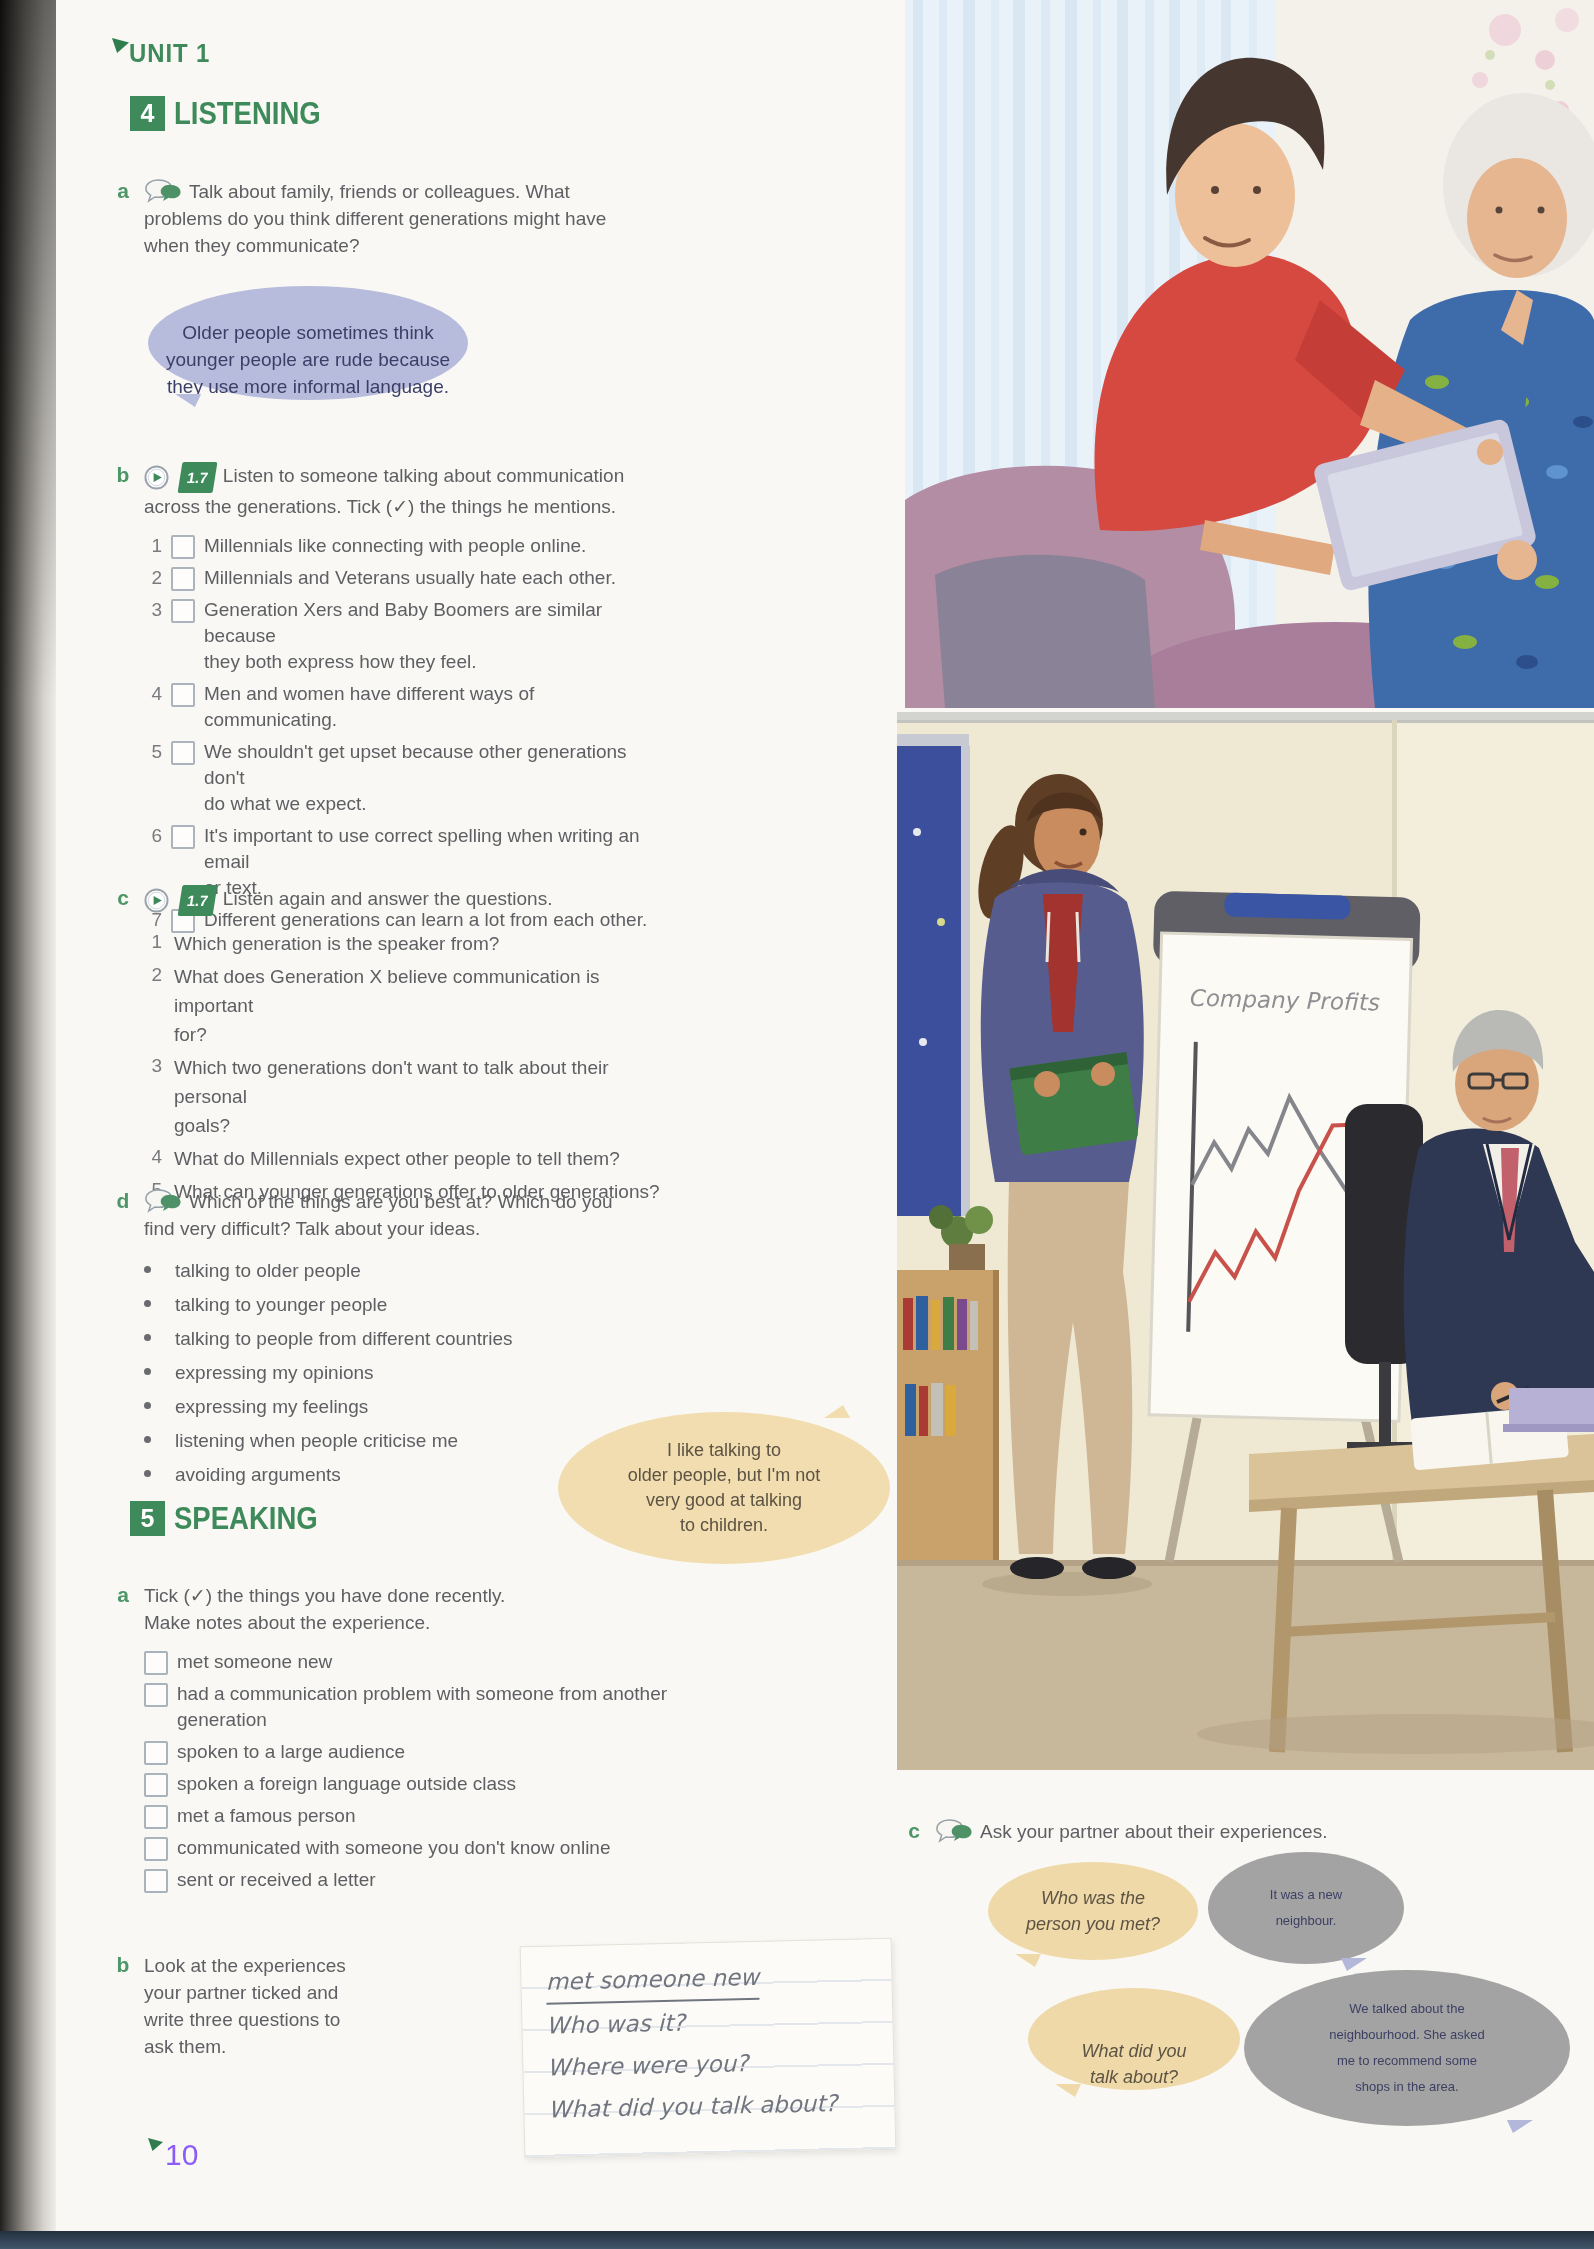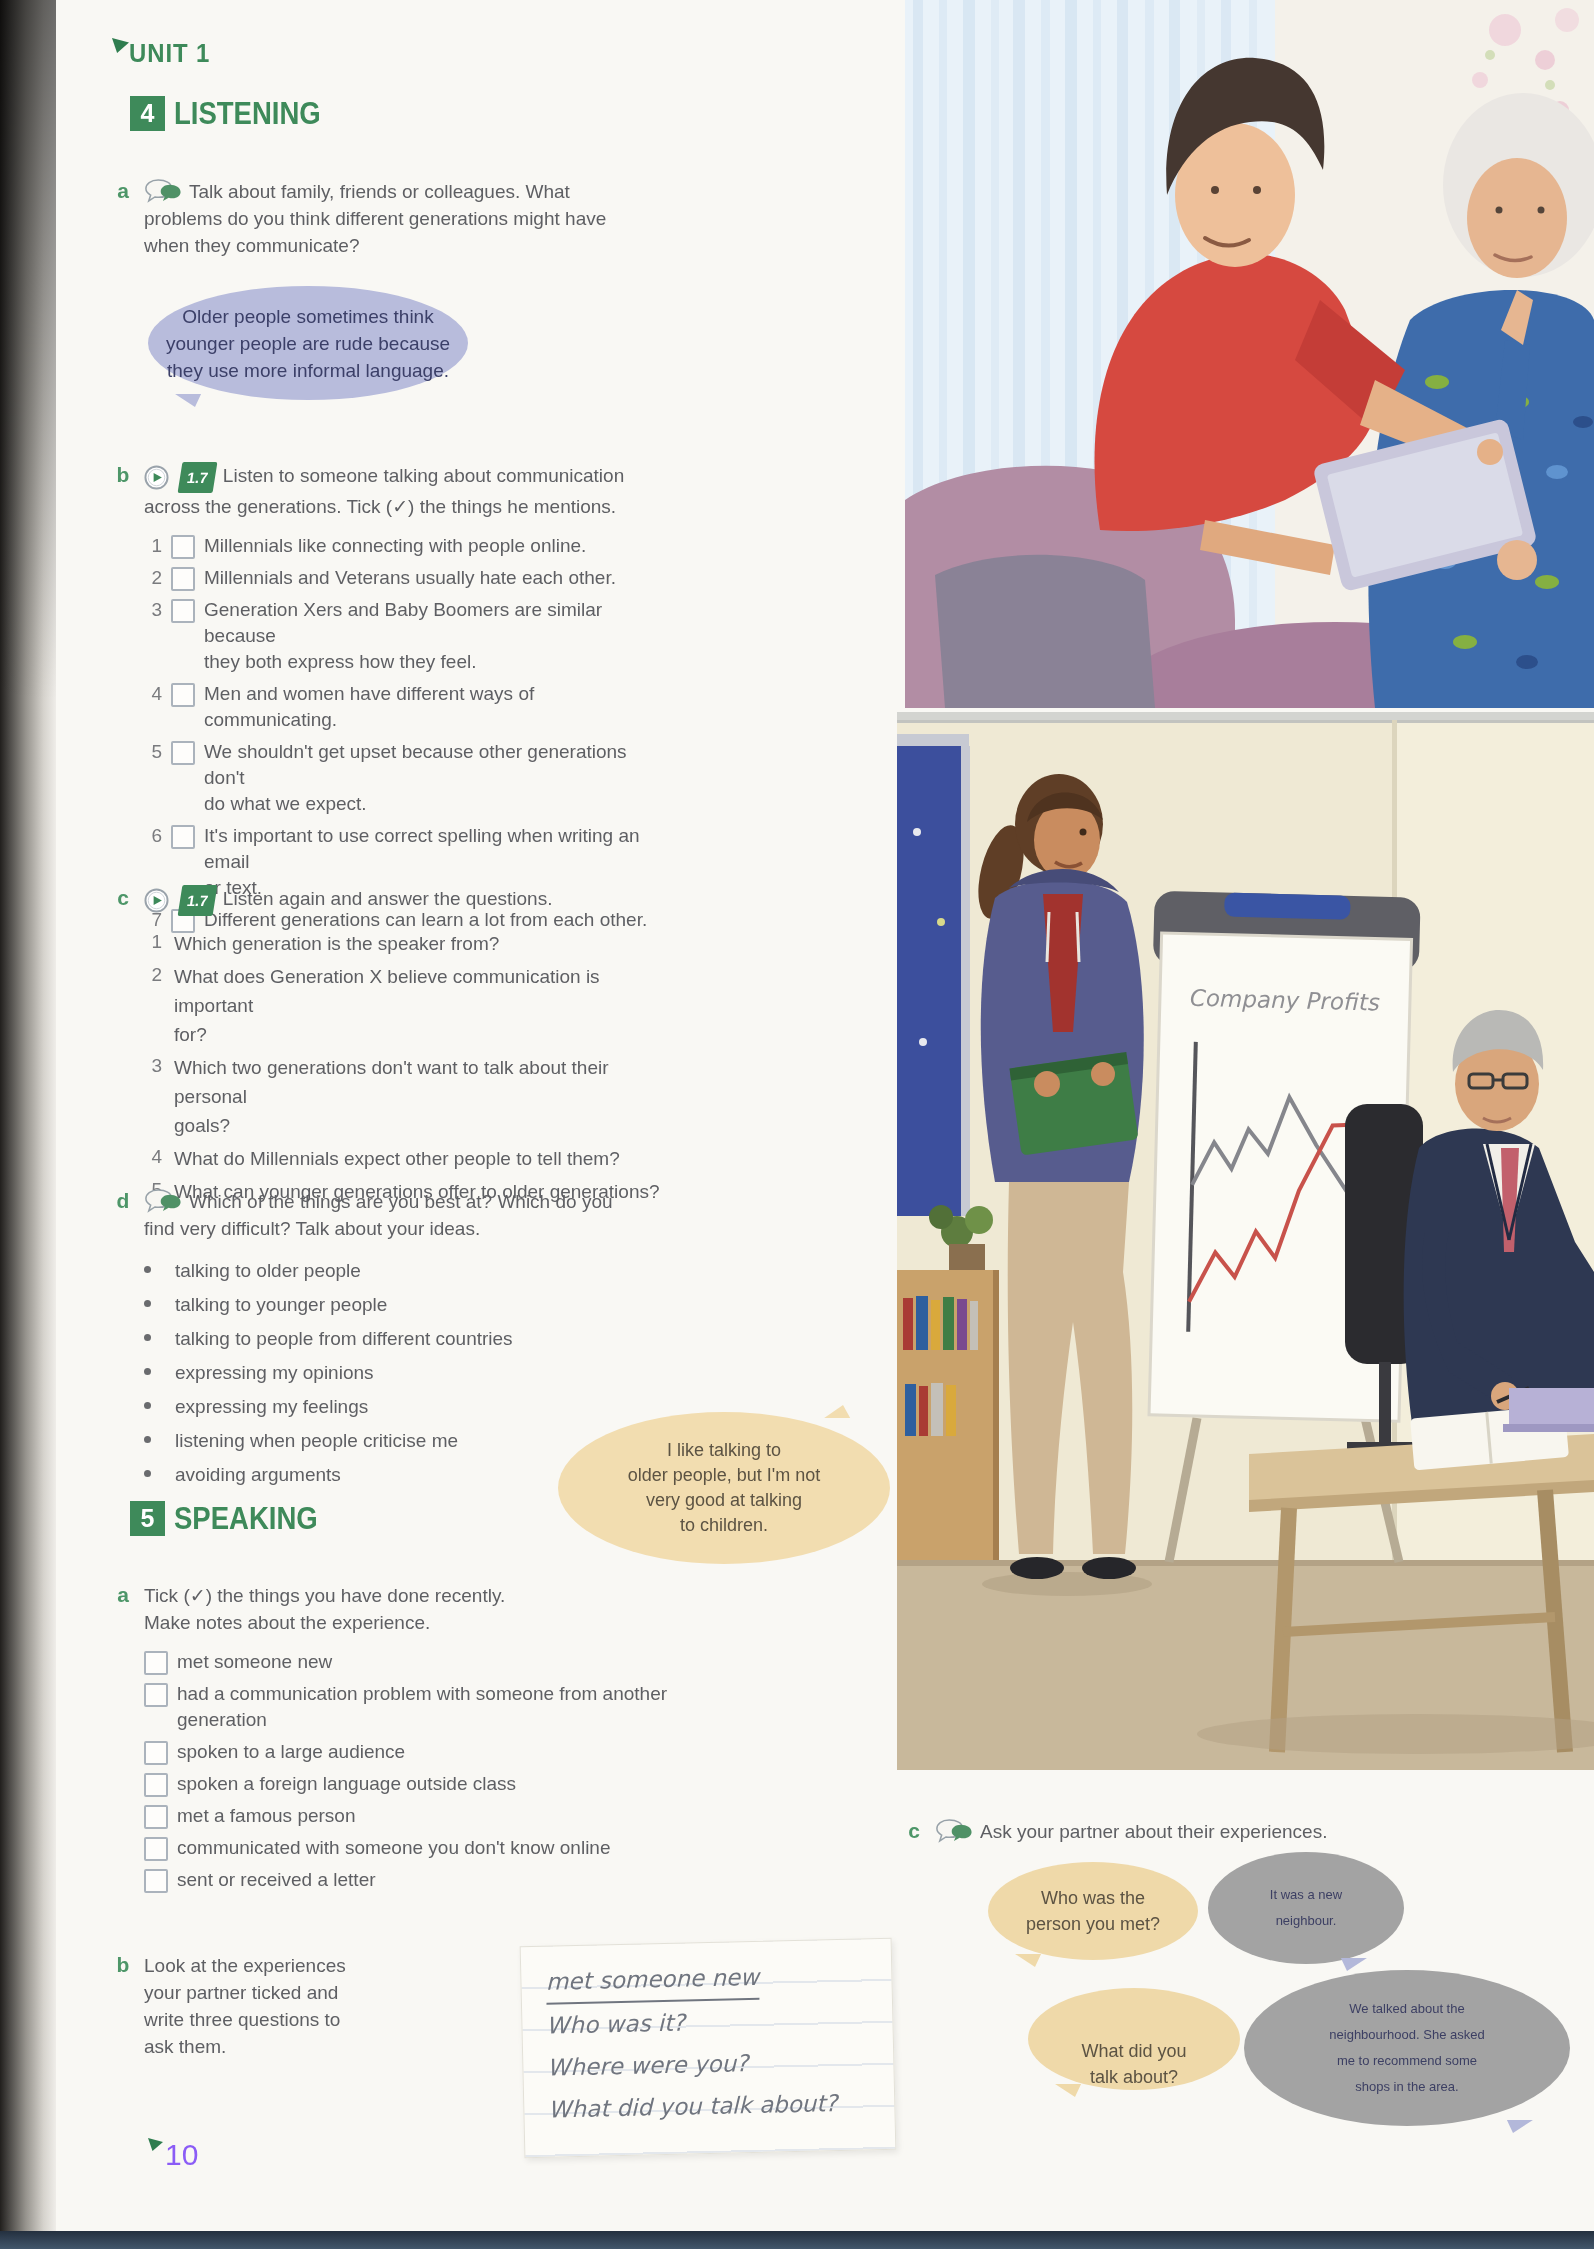--- a/index.html
+++ b/index.html
@@ -42,23 +42,23 @@
   .bullets{margin-top:15px;}
   .brow{display:flex;gap:24px;margin-bottom:7px;align-items:flex-start;}
   .dot{width:7px;height:7px;border-radius:50%;background:#6a6b6e;flex:none;margin-top:9px;}
   
   .bubble{position:absolute;border-radius:50%;display:flex;align-items:center;justify-content:center;
           text-align:center;white-space:pre-line;}
   .bubble::after{content:"";position:absolute;width:0;height:0;border:13px solid transparent;}
   .tail-bl::after{left:34px;bottom:-20px;border-top-color:var(--bb);transform:skewX(28deg);}
   .tail-br::after{right:44px;bottom:-20px;border-top-color:var(--bb);transform:skewX(-28deg);}
   .tail-tr::after{right:34px;top:-20px;border-bottom-color:var(--bb);transform:skewX(-24deg);}
-  .bub-lav{background:#b8bcdc;--bb:#b8bcdc;color:#3b3f68;font-size:19px;line-height:27px;font-weight:500;}
+  .bub-lav{background:#b8bcdc;--bb:#b8bcdc;color:#3b3f68;font-size:19px;line-height:27px;font-weight:500;align-items:flex-end;}
   .bub-org{background:#f2ddb0;--bb:#f2ddb0;color:#5c5343;font-size:18px;line-height:25px;font-weight:500;}
-  .bub-tan{background:#efd9a9;--bb:#efd9a9;color:#5c5343;font-size:18px;line-height:26px;font-weight:500;}
+  .bub-tan{background:#efd9a9;--bb:#efd9a9;color:#5c5343;font-size:18px;line-height:26px;font-weight:500;font-style:italic;}
   .bub-blu{background:#a3a3a3;--bb:#b3b8da;color:#3c3f63;font-size:13px;line-height:26px;font-weight:500;}
   
   .notecard{left:522px;top:1942px;width:372px;height:212px;background:#fcfbf7;border:1px solid #e3e1d8;
             transform:rotate(-1.3deg);box-shadow:2px 3px 6px rgba(0,0,0,.08);
             background-image:repeating-linear-gradient(180deg,rgba(0,0,0,0) 0 40px,#e3e7ec 40px 42px);
             padding:14px 0 0 26px;box-sizing:border-box;}
   .hand{font-family:"DejaVu Sans",sans-serif;font-style:italic;color:#70757f;font-size:23px;
         line-height:42px;transform:skewX(-4deg);transform-origin:left;}
   .hand-title{display:inline-block;border-bottom:2px solid #70757f;}
   

